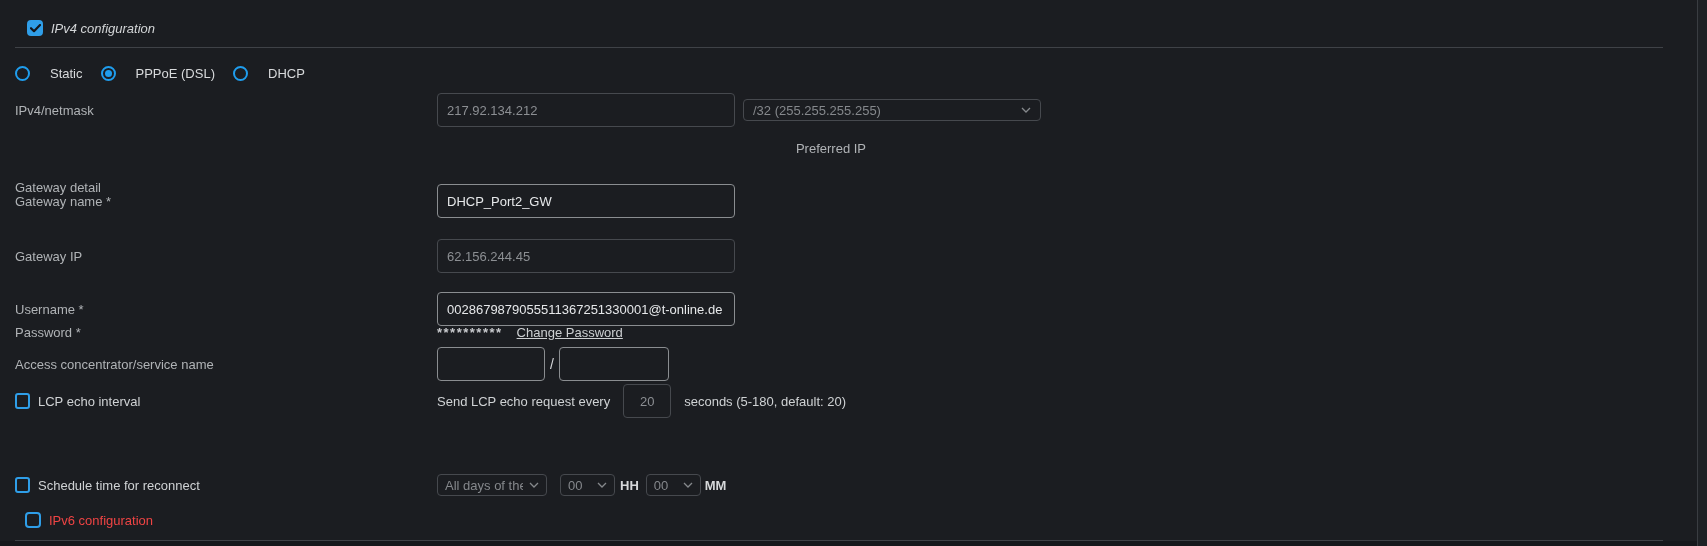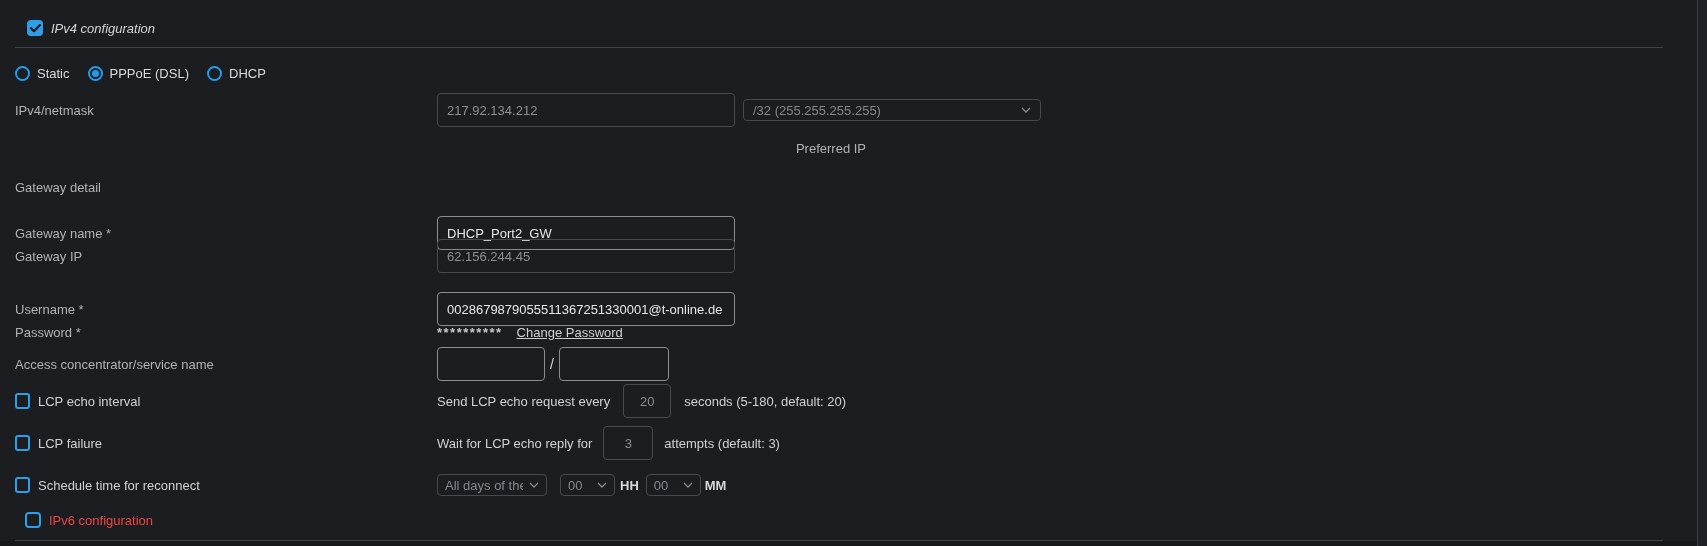--- a/index.html
+++ b/index.html
@@ -20,21 +20,21 @@
   
   .checkbox{display:inline-flex;align-items:center;justify-content:center;
     width:16px;height:16px;box-sizing:border-box;border:2px solid #2f9ee8;border-radius:4px;
     background:transparent;flex:0 0 16px;}
   .checkbox.checked{background:#2f9ee8;border-color:#2f9ee8;}
   .check-label-group{display:flex;align-items:center;gap:8px;}
   .check-label{color:#cfd2d4;}
 
   
   .radio-group{display:flex;align-items:center;column-gap:18px;}
-  .radio-item{display:flex;align-items:center;gap:7px;cursor:pointer;text-align:center;}
+  .radio-item{display:flex;align-items:center;gap:20px;cursor:pointer;text-align:center;}
   .radio{width:15px;height:15px;box-sizing:border-box;border:2.5px solid #1f9ded;border-radius:50%;
     display:flex;align-items:center;justify-content:center;}
   .radio.selected::after{content:'';width:7px;height:7px;border-radius:50%;background:#1f9ded;}
   .radio-label{color:#d8dadc;}
 
   
   .tinput{height:22px;box-sizing:border-box;background:transparent;
     border:1px solid #8a8d90;border-radius:4px;color:#e6e8ea;
     padding:16px 9px;font-size:13px;font-family:"Liberation Sans",sans-serif;outline:none;}
   .tinput.dim{border-color:#46494e;color:#8c8f93;}
@@ -105,21 +105,21 @@
     <div class="label-cell">Preferred IP</div>
     <div class="content-cell">
       <input class="tinput w300" value="" style="">
     </div>
   </div>
 
   <div class="row" style="top:175px;">
     <div class="label-cell">Gateway detail</div>
   </div>
 
-  <div class="row" style="top:221px;">
+  <div class="row" style="top:189px;">
     <div class="label-cell">Gateway name *</div>
     <div class="content-cell">
       <input class="tinput w300" value="DHCP_Port2_GW" style="">
     </div>
   </div>
 
   <div class="row" style="top:244px;">
     <div class="label-cell">Gateway IP</div>
     <div class="content-cell">
       <input class="tinput dim w300" value="62.156.244.45" style="">
@@ -157,33 +157,20 @@
         <span class="check-label">LCP echo interval</span>
       </span>
     </div>
     <div class="content-cell">
       <span class="inline-text">Send LCP echo request every</span>
       <input class="tinput dim" style="width: 48px; margin: 0px 13px; text-align: center;" value="20">
       <span class="inline-text">seconds (5-180, default: 20)</span>
     </div>
   </div>
 
-  <div class="row" style="top:431px;">
-    <div class="label-cell">
-      <span class="check-label-group">
-        <span class="checkbox" style="width:15px;flex-basis:15px;border-radius:3px;"></span>
-        <span class="check-label">LCP failure</span>
-      </span>
-    </div>
-    <div class="content-cell">
-      <span class="inline-text">Wait for LCP echo reply for</span>
-      <input class="tinput dim" style="width: 50px; margin: 0px 11px; text-align: center;" value="3">
-      <span class="inline-text">attempts (default: 3)</span>
-    </div>
-  </div>
 
   <div class="row" style="top:473px;">
     <div class="label-cell">
       <span class="check-label-group">
         <span class="checkbox" style="width:15px;flex-basis:15px;border-radius:3px;"></span>
         <span class="check-label">Schedule time for reconnect</span>
       </span>
     </div>
     <div class="content-cell">
       <div class="tselect" style="width:110px;margin-right:13px;">

